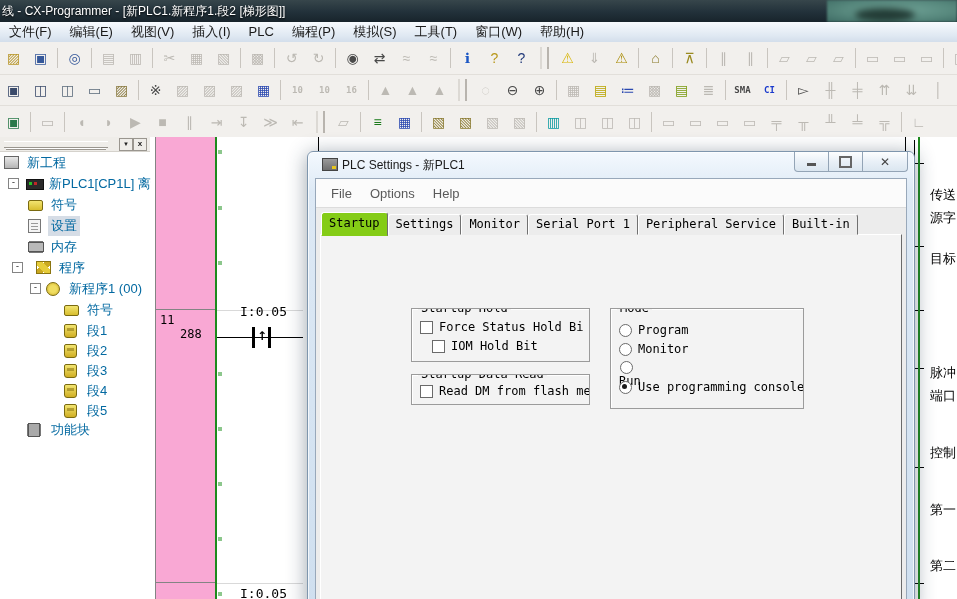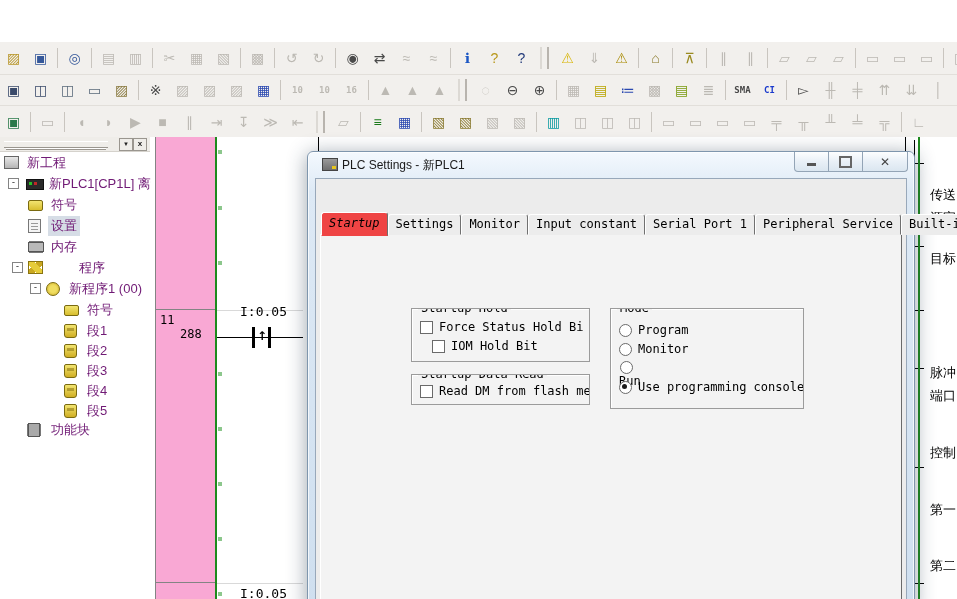--- a/index.html
+++ b/index.html
@@ -36,21 +36,21 @@
   #treepanel{position:absolute;left:0;top:137px;width:151px;height:462px;background:#fff;
     border-right:1px solid #8a8a8a;}
   #treebar{position:absolute;left:0;top:0;width:150px;height:14px;background:#efede9;border-bottom:1px solid #d5d2cc;}
   #treebar .grip{position:absolute;left:4px;top:4px;width:104px;height:5px;
     border-top:1px solid #fff;border-bottom:1px solid #9a968f;box-shadow:0 3px 0 -2px #fff,0 4px 0 -2px #9a968f;}
   #treebar .sbtn{position:absolute;top:1px;width:12px;height:11px;background:#efede9;border:1px solid #9a968f;
     font-size:8px;line-height:10px;text-align:center;color:#222;}
   #treebar .sbtn.dd{right:17px;}
   #treebar .sbtn.cl{right:3px;font-weight:bold;}
   .trow{position:absolute;height:19px;display:flex;align-items:center;white-space:nowrap;}
-  .trow .tlabel{font-size:13px;color:#701a75;padding:1px 3px;}
+  .trow .tlabel{font-size:13px;color:#0369a1;padding:1px 3px;}
   .trow.sel .tlabel{background:#d6dde6;}
   .exp{position:absolute;width:9px;height:9px;background:#fff;border:1px solid #848484;
     font-size:9px;line-height:7px;text-align:center;color:#222;font-family:"DejaVu Sans Mono",monospace;}
   .ticon{width:17px;height:13px;margin-right:3px;flex:0 0 auto;position:relative;}
   .ti-project{background:linear-gradient(180deg,#e8e8e8,#b5b5b5);border:1px solid #666;width:13px;height:11px;}
   .ti-plc{background:#2a2a2a;border:1px solid #111;width:16px;height:9px;margin-top:2px;}
   .ti-plc::after{content:"";position:absolute;left:2px;top:2px;width:3px;height:3px;background:#27c127;box-shadow:5px 0 0 #c12727;}
   .ti-symbol{background:linear-gradient(180deg,#f2e470,#d8be2e);border:1px solid #7a6a10;width:13px;height:9px;border-radius:2px;margin-top:2px;}
   .ti-settings{background:#f4f4f4;border:1px solid #777;width:11px;height:12px;}
   .ti-settings::after{content:"";position:absolute;left:2px;top:3px;width:7px;height:1px;background:#999;box-shadow:0 3px 0 #999,0 6px 0 #999;}
@@ -96,39 +96,57 @@
   .cap-maxbox{width:9px;height:8px;border:2px solid #666;background:transparent;}
   .dlg-client{position:absolute;left:7px;right:7px;top:26px;bottom:0;background:#ececec;border:1px solid #98a8ba;border-bottom:none;}
   .dlg-menu{position:absolute;left:0;right:0;top:0;height:28px;background:#fbfbfb;border-bottom:1px solid #dcdcdc;
     display:flex;align-items:center;padding-left:6px;}
   .dlg-menu .dmi{padding:0 9px;font-size:13px;color:#5a5a5a;}
   .dlg-tabswrap{position:absolute;left:0;right:0;top:29px;bottom:0;background:#ececec;}
   .tabrow{position:absolute;left:5px;top:5px;right:4px;height:22px;display:flex;align-items:flex-end;z-index:3;}
   .tab{height:19px;line-height:18px;padding:0 7px;background:#ececec;font-family:"DejaVu Sans Mono",monospace;
     font-size:12px;color:#000;border:1px solid;border-color:#fff #707070 transparent #fff;
     border-radius:3px 3px 0 0;white-space:nowrap;overflow:hidden;flex:0 0 auto;}
-  .tab.active{height:22px;line-height:21px;background:#ef4444;position:relative;z-index:4;margin-bottom:-1px;font-style:italic;}
+  .tab.active{height:22px;line-height:21px;background:#84cc16;position:relative;z-index:4;margin-bottom:-1px;}
   .tab.clip{max-width:58px;}
   .dlg-page{position:absolute;left:4px;right:4px;top:26px;height:420px;background:#f3f3f3;
     border:1px solid;border-color:#fff #6a6a6a #6a6a6a #fff;z-index:2;}
   .group{position:absolute;border:1px solid #9b9b9b;box-shadow:inset 1px 1px 0 #fff;
     font-family:"DejaVu Sans Mono",monospace;font-size:12px;color:#000;overflow:hidden;}
   .group .gtitle{position:absolute;top:-8px;left:6px;background:#f3f3f3;padding:0 3px;white-space:nowrap;}
   .ckrow,.rdrow{position:absolute;left:8px;display:flex;align-items:center;white-space:nowrap;}
   .cbx{width:11px;height:11px;background:#fff;border:1px solid #6a6a6a;margin-right:6px;flex:0 0 auto;}
   .rdo{width:11px;height:11px;border-radius:50%;background:#fff;border:1px solid #6a6a6a;margin-right:6px;flex:0 0 auto;position:relative;}
   .rdo.sel::after{content:"";position:absolute;left:2px;top:2px;width:5px;height:5px;border-radius:50%;background:#1a1a1a;}
   .cklabel{overflow:hidden;}
 </style>
 </head>
 <body>
 
 <div id="app">
 
-
+  <div id="titlebar">
+    <span class="ttext">线 - CX-Programmer - [新PLC1.新程序1.段2 [梯形图]]</span>
+    <div class="glass">
+        <div class="blob"></div>
+      </div>
+  </div>
+
+  <div id="menubar">
+      <span class="mitem">文件(F)</span>
+      <span class="mitem">编辑(E)</span>
+      <span class="mitem">视图(V)</span>
+      <span class="mitem">插入(I)</span>
+      <span class="mitem">PLC</span>
+      <span class="mitem">编程(P)</span>
+      <span class="mitem">模拟(S)</span>
+      <span class="mitem">工具(T)</span>
+      <span class="mitem">窗口(W)</span>
+      <span class="mitem">帮助(H)</span>
+    </div>
 
   <div id="tbar1" class="tbar">
       <span class="tbtn" style="color: rgb(184, 150, 42);">▨</span>
       <span class="tbtn" style="color: rgb(53, 88, 154);">▣</span>
       <span class="tsep"></span>
       <span class="tbtn" style="color: rgb(53, 88, 154);">◎</span>
       <span class="tsep"></span>
       <span class="tbtn dis">▤</span>
       <span class="tbtn dis">▥</span>
       <span class="tsep"></span>
@@ -288,21 +306,21 @@
             <span class="ti-settings" style="position: absolute; left: 0px; top: 0px;"></span>
           </span>
           <span class="tlabel">设置</span>
         </div>
         <div class="trow" style="top: 100px; left: 28px;">
           <span class="ticon">
             <span class="ti-memory" style="position: absolute; left: 0px; top: 0px;"></span>
           </span>
           <span class="tlabel">内存</span>
         </div>
-        <div class="trow" style="top: 121px; left: 28px; gap: 28px;">
+        <div class="trow" style="top: 121px; left: 36px;">
           <span class="ticon">
             <span class="ti-program" style="position: absolute; left: 0px; top: 0px;"></span>
           </span>
           <span class="tlabel">程序</span>
         </div>
         <div class="exp" style="left: 12px; top: 125px;">-</div>
         <div class="trow" style="top: 142px; left: 46px;">
           <span class="ticon">
             <span class="ti-newprog" style="position: absolute; left: 0px; top: 0px;"></span>
           </span>
@@ -417,26 +435,30 @@
         </div>
       <div class="capbtn">
           <span class="cap-maxbox"></span>
         </div>
       <div class="capbtn cb-close">
           <span>✕</span>
         </div>
     </div>
 
     <div class="dlg-client">
+      <div class="dlg-menu" id="dlgmenu">
+          <span class="dmi">File</span>
+          <span class="dmi">Options</span>
+          <span class="dmi">Help</span>
+        </div>
       <div class="dlg-tabswrap">
         <div class="tabrow" id="tabrow">
             <span class="tab active">Startup</span>
             <span class="tab">Settings</span>
             <span class="tab">Monitor</span>
-            <span class="tab">Input constant</span>
             <span class="tab">Serial Port 1</span>
             <span class="tab">Peripheral Service</span>
             <span class="tab clip">Built-in I</span>
           </div>
         <div class="dlg-page">
 
           <div class="group" id="grp-hold" style="left:90px;top:73px;width:177px;height:52px;">
             <span class="gtitle">Startup Hold</span>
           <div class="ckrow" style="top: 11px;">
                 <span class="cbx"></span>

